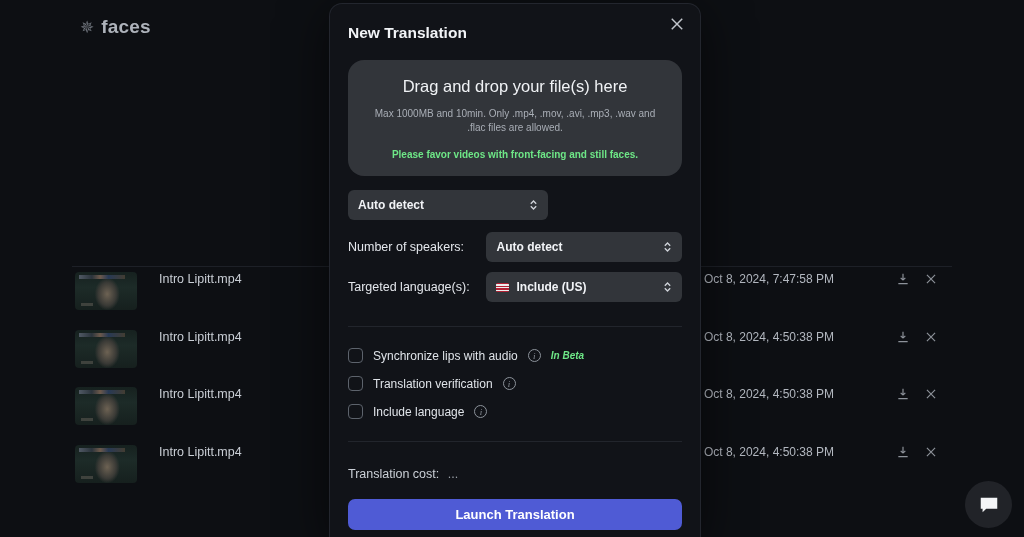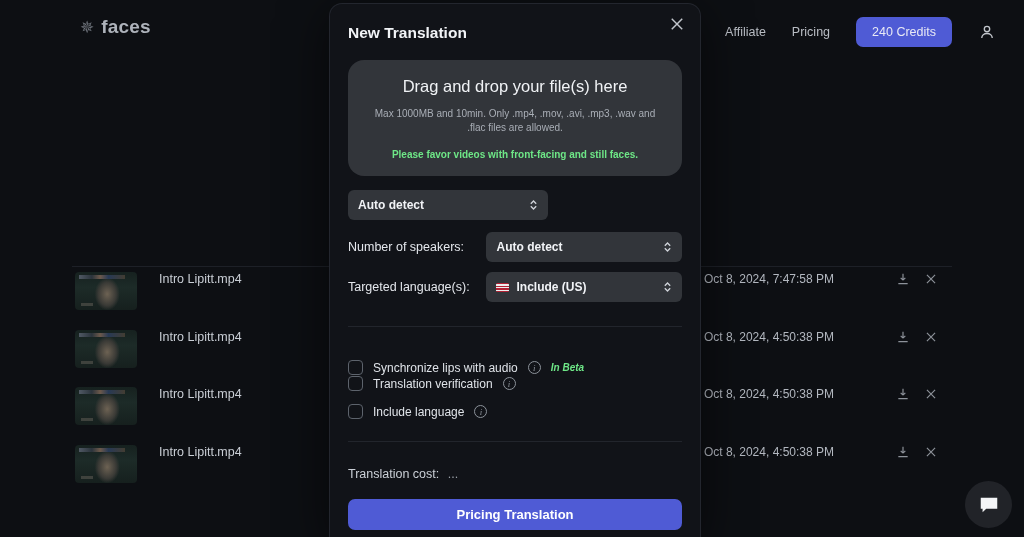--- a/index.html
+++ b/index.html
@@ -126,31 +126,20 @@
 <body>
 
 <div id="app">
 
   <div class="page">
 
     <div class="topbar">
       <div class="logo">
         <span class="logo-mark">✵</span>
         <span class="logo-text">faces</span>
-      </div>
-      <div class="nav">
-        <span class="nav-link">Affiliate</span>
-        <span class="nav-link">Pricing</span>
-        <span class="credits">240 Credits</span>
-        <span class="avatar-btn">
-          <svg viewBox="0 0 24 24" fill="none" stroke="currentColor" stroke-width="1.8" width="18" height="18">
-            <circle cx="12" cy="8" r="3.6"></circle>
-              <path d="M5 20c0-3.6 3.1-6 7-6s7 2.4 7 6"></path>
-          </svg>
-        </span>
       </div>
     </div>
 
     <div class="divider-top"></div>
 
     <div class="rows">
       <div class="row">
         <div class="thumb"></div>
         <div class="row-file">Intro Lipitt.mp4</div>
         <div class="row-lang">
@@ -289,21 +278,21 @@
         <span class="select-arrow">
           <svg viewBox="0 0 10 16" fill="none" stroke="currentColor" stroke-width="1.5" width="9" height="16">
             <path d="M2 6.5L5 3.5l3 3M2 9.5l3 3 3-3"></path>
           </svg>
         </span>
       </div>
     </div>
 
     <div class="hr" style="top:322px;"></div>
 
-    <div class="check-row" style="top:344px;margin-top:12px;">
+    <div class="check-row" style="top:344px;">
       <span class="cbox"></span>
       <span class="check-label">Synchronize lips with audio</span>
       <span class="info-i">i</span>
       <span class="beta">In Beta</span>
     </div>
 
     <div class="check-row" style="top:372px;">
       <span class="cbox"></span>
       <span class="check-label">Translation verification</span>
       <span class="info-i">i</span>
@@ -315,21 +304,21 @@
       <span class="info-i">i</span>
     </div>
 
     <div class="hr" style="top:437px;"></div>
 
     <div class="cost">
       <span>Translation cost:</span>
       <span style="margin-left:5px;color:#9aa0a8;">...</span>
     </div>
 
-    <button class="launch">Pricing Translation</button>
+    <button class="launch">Launch Translation</button>
   </div>
 
   <div class="chat-fab">
     <svg viewBox="0 0 24 24" fill="currentColor">
       <path d="M3 4h18v12H9l-4 4v-4H3z"></path>
     </svg>
   </div>
 </div>
 
 </body></html>

